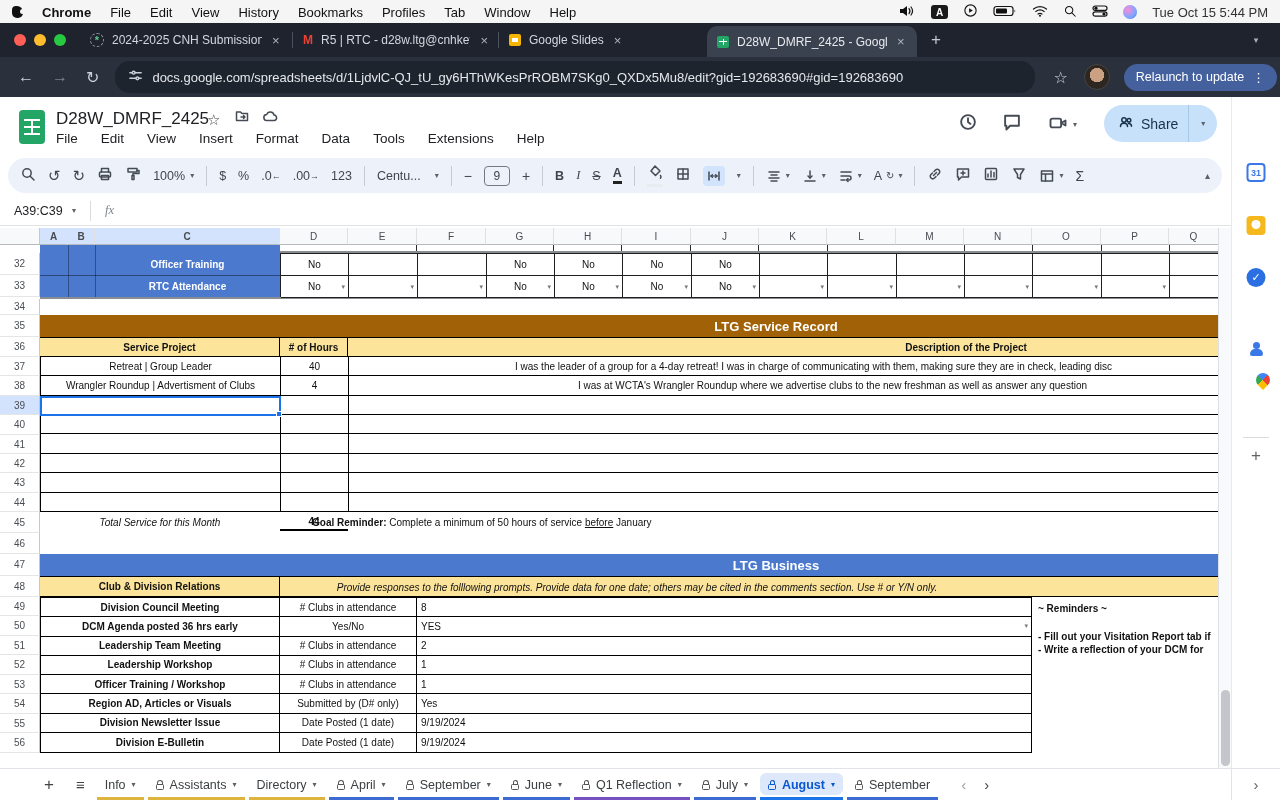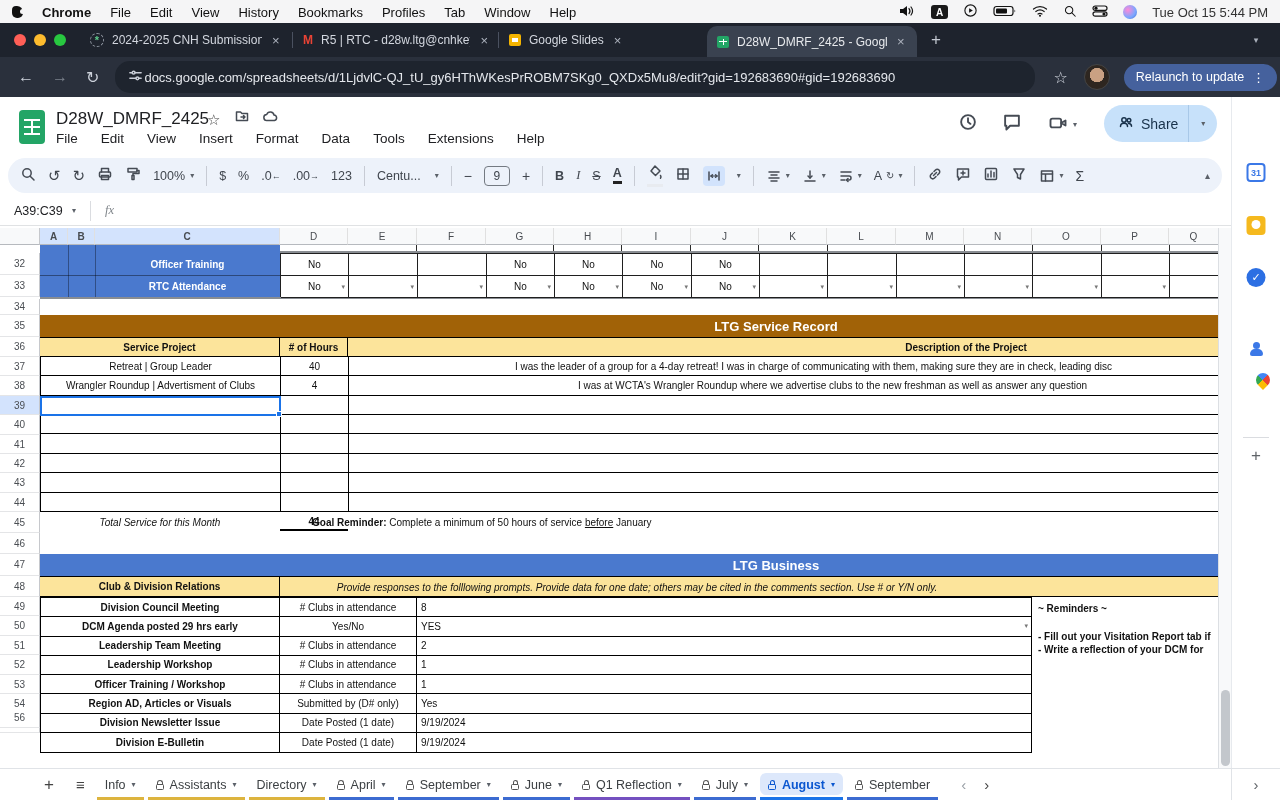--- a/index.html
+++ b/index.html
@@ -37,21 +37,21 @@
   .favsl::after{content:"";position:absolute;left:3px;top:4px;width:6px;height:4px;background:#fff}
   .favsh{width:12px;height:12px;background:#23a566;border-radius:2px;position:relative}
   .favsh::after{content:"";position:absolute;left:2px;top:3px;width:8px;height:6px;background:
     linear-gradient(#fff,#fff) 0 2.5px/8px 1px no-repeat,linear-gradient(#fff,#fff) 3.5px 0/1px 6px no-repeat}
   .newtab{color:#c3c8d1;font-size:17px;margin-left:14px}
   .tchev{margin-left:auto;margin-right:14px;width:20px;height:20px;border-radius:50%;color:#aab0bb;display:flex;align-items:center;justify-content:center;font-size:9px}
   
   .urow{top:57px;left:0;width:1280px;height:40px;background:#2a303c;display:flex;align-items:center;color:#c9ced8}
   .uicon{font-size:16px;margin-left:18px;color:#cdd2db}
   .uicon.dim{color:#7c828d}
-  .upill{margin-left:16px;width:920px;height:14px;background:#1e242e;border-radius:15px;display:flex;align-items:center;padding:16px 13px;gap:1px}
+  .upill{margin-left:16px;width:920px;height:14px;background:#1e242e;border-radius:15px;display:flex;align-items:center;padding:16px 13px;gap:9px}
   .uurl{color:#e4e7ec;font-size:13px;white-space:nowrap;overflow:hidden}
   .ravatar{width:26px;height:26px;border-radius:50%;background:radial-gradient(circle at 50% 42%,#caa183 38%,#2e2620 40%);border:1px solid #444}
   .relaunch{height:27px;background:#45619d;border-radius:14px;color:#fff;font-size:12.5px;display:flex;align-items:center;padding:0 12px;gap:8px;margin-left:14px}
   
   .shead{top:97px;left:0;width:1280px;height:61px;background:#fff}
   .slogo{position:absolute;left:19px;top:13px;width:26px;height:34px;background:#23a566;border-radius:4px}
   .slogo::after{content:"";position:absolute;left:5px;top:9px;width:16px;height:16px;background:
    linear-gradient(#fff,#fff) 0 0/16px 2px no-repeat,linear-gradient(#fff,#fff) 0 7px/16px 2px no-repeat,
    linear-gradient(#fff,#fff) 0 14px/16px 2px no-repeat,linear-gradient(#fff,#fff) 7px 0/2px 16px no-repeat}
   .stitle{position:absolute;left:56px;top:12px;font-size:17px;color:#202124;font-weight:400}
@@ -439,21 +439,21 @@
     <div class="rnum" style="top:305px;height:21px">46</div>
     <div class="rnum" style="top:326px;height:22px">47</div>
     <div class="rnum" style="top:348px;height:21px">48</div>
     <div class="rnum" style="top:369px;height:19px">49</div>
     <div class="rnum" style="top:388px;height:20px">50</div>
     <div class="rnum" style="top:408px;height:19px">51</div>
     <div class="rnum" style="top:427px;height:20px">52</div>
     <div class="rnum" style="top:447px;height:19px">53</div>
     <div class="rnum" style="top:466px;height:20px">54</div>
     <div class="rnum" style="top:486px;height:19px">55</div>
-    <div class="rnum" style="top:480px;height:20px">56</div>
+    <div class="rnum" style="top:505px;height:20px">56</div>
 
     <div class="ab" style="left:280px;top:17px;width:938px;height:6px;background:repeating-linear-gradient(90deg,transparent 0 67.5px,#2a2a2a 67.5px 68.5px)"></div>
     <div class="grayband" style="top:23px"></div>
     <div class="grayband" style="top:69px"></div>
 
     <div class="ab" style="left:40px;top:17px;width:240px;height:52px;background:#4a79ce">
       <div class="ab" style="left:28px;top:0;width:1px;height:52px;background:rgba(0,0,0,.35)"></div>
       <div class="ab" style="left:55px;top:0;width:1px;height:52px;background:rgba(0,0,0,.35)"></div>
       <div class="ab" style="left:0;top:30px;width:240px;height:1px;background:rgba(0,0,0,.4)"></div>
       <div class="ab ct b nw" style="left:55px;top:8px;width:185px;height:22px;color:#fff">Officer Training</div>
@@ -579,21 +579,21 @@
 
     <div class="ab" style="left:40px;top:348px;width:1178px;height:21px;background:#fce49b;border-top:1px solid #000;border-bottom:1px solid #000">
       <div class="ct b nw" style="position:absolute;left:0;width:240px;height:100%;border-right:1px solid #000">Club &amp; Division Relations</div>
       <span class="bspan it nw" style="left:597px;top:50%">Provide responses to the folllowing prompts. Provide data for one date; others may be cited in the comments section. Use # or Y/N only.</span>
     </div>
 
     <div class="bizt">
       <div class="bcell b nw">Division Council Meeting</div>
       <div class="bcell nw"># Clubs in attendance</div>
       <div class="bcell v nr nw">8</div>
-      <div class="bcell b nw">DCM Agenda posted 29 hrs early</div>
+      <div class="bcell b nw">DCM Agenda posted 36 hrs early</div>
       <div class="bcell nw">Yes/No</div>
       <div class="bcell v nr nw">
           <span>YES</span>
           <span class="ddc">▾</span>
         </div>
       <div class="bcell b nw">Leadership Team Meeting</div>
       <div class="bcell nw"># Clubs in attendance</div>
       <div class="bcell v nr nw">2</div>
       <div class="bcell b nw">Leadership Workshop</div>
       <div class="bcell nw"># Clubs in attendance</div>

